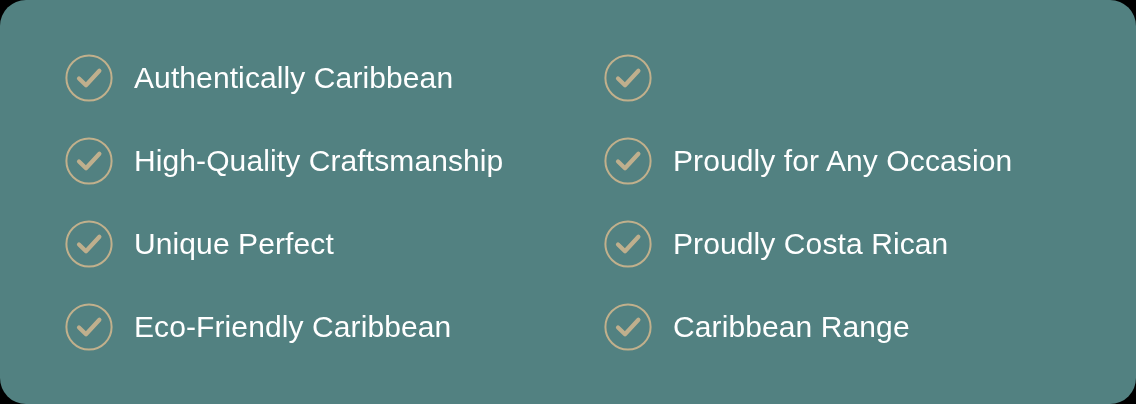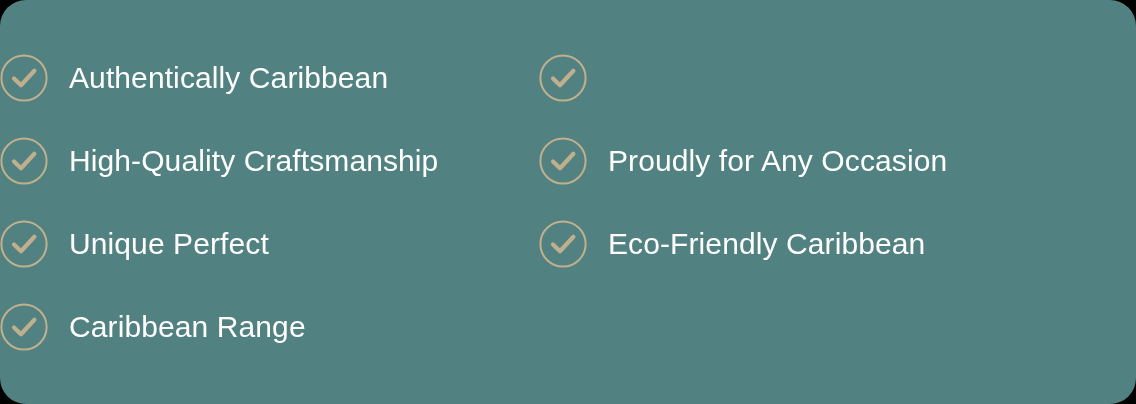--- a/index.html
+++ b/index.html
@@ -30,20 +30,21 @@
     position: absolute;
     left: 0;
     top: 0;
     width: 1136px;
     height: 404px;
     display: grid;
     grid-template-columns: 539px 532px;
     grid-template-rows: 83px 83px 83px 83px;
     align-content: start;
     padding-top: 36.5px;
+    padding-left: 65px;
     box-sizing: border-box;
   }
 
   .benefit-item {
     display: flex;
     flex-direction: row;
     align-items: center;
     height: 83px;
     gap: 21px;
   }
@@ -116,20 +117,27 @@
     </div>
 
     <div class="benefit-item">
       <svg class="check-icon" viewBox="0 0 48 48">
         <circle class="ring" cx="24" cy="24" r="22.6"></circle>
         <path class="tick" d="M14 24.4 L21 31.2 L34.4 16.8"></path>
       </svg>
       <span class="benefit-label">Unique Perfect</span>
     </div>
 
+    <div class="benefit-item">
+      <svg class="check-icon" viewBox="0 0 48 48">
+        <circle class="ring" cx="24" cy="24" r="22.6"></circle>
+        <path class="tick" d="M14 24.4 L21 31.2 L34.4 16.8"></path>
+      </svg>
+      <span class="benefit-label">Proudly Costa Rican</span>
+    </div>
 
     <div class="benefit-item">
       <svg class="check-icon" viewBox="0 0 48 48">
         <circle class="ring" cx="24" cy="24" r="22.6"></circle>
         <path class="tick" d="M14 24.4 L21 31.2 L34.4 16.8"></path>
       </svg>
       <span class="benefit-label">Eco-Friendly Caribbean</span>
     </div>
 
     <div class="benefit-item">

